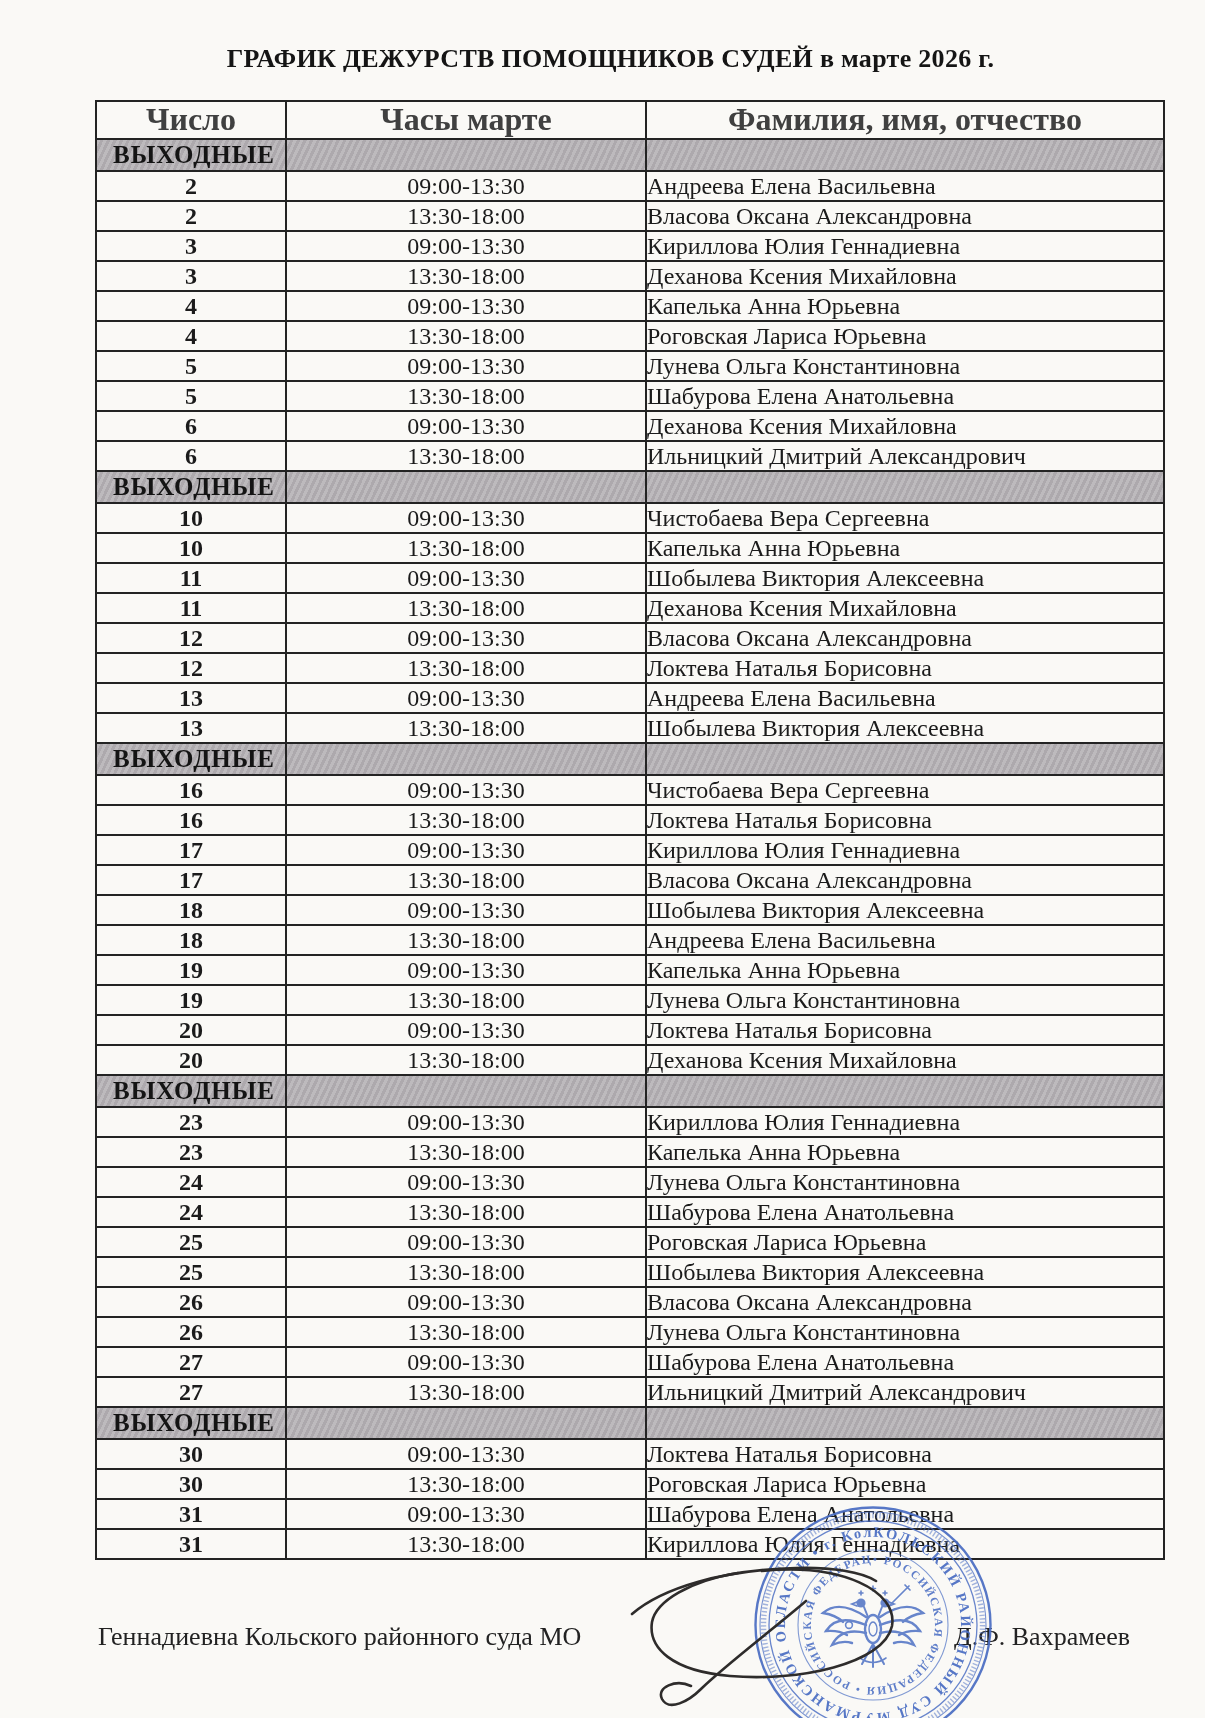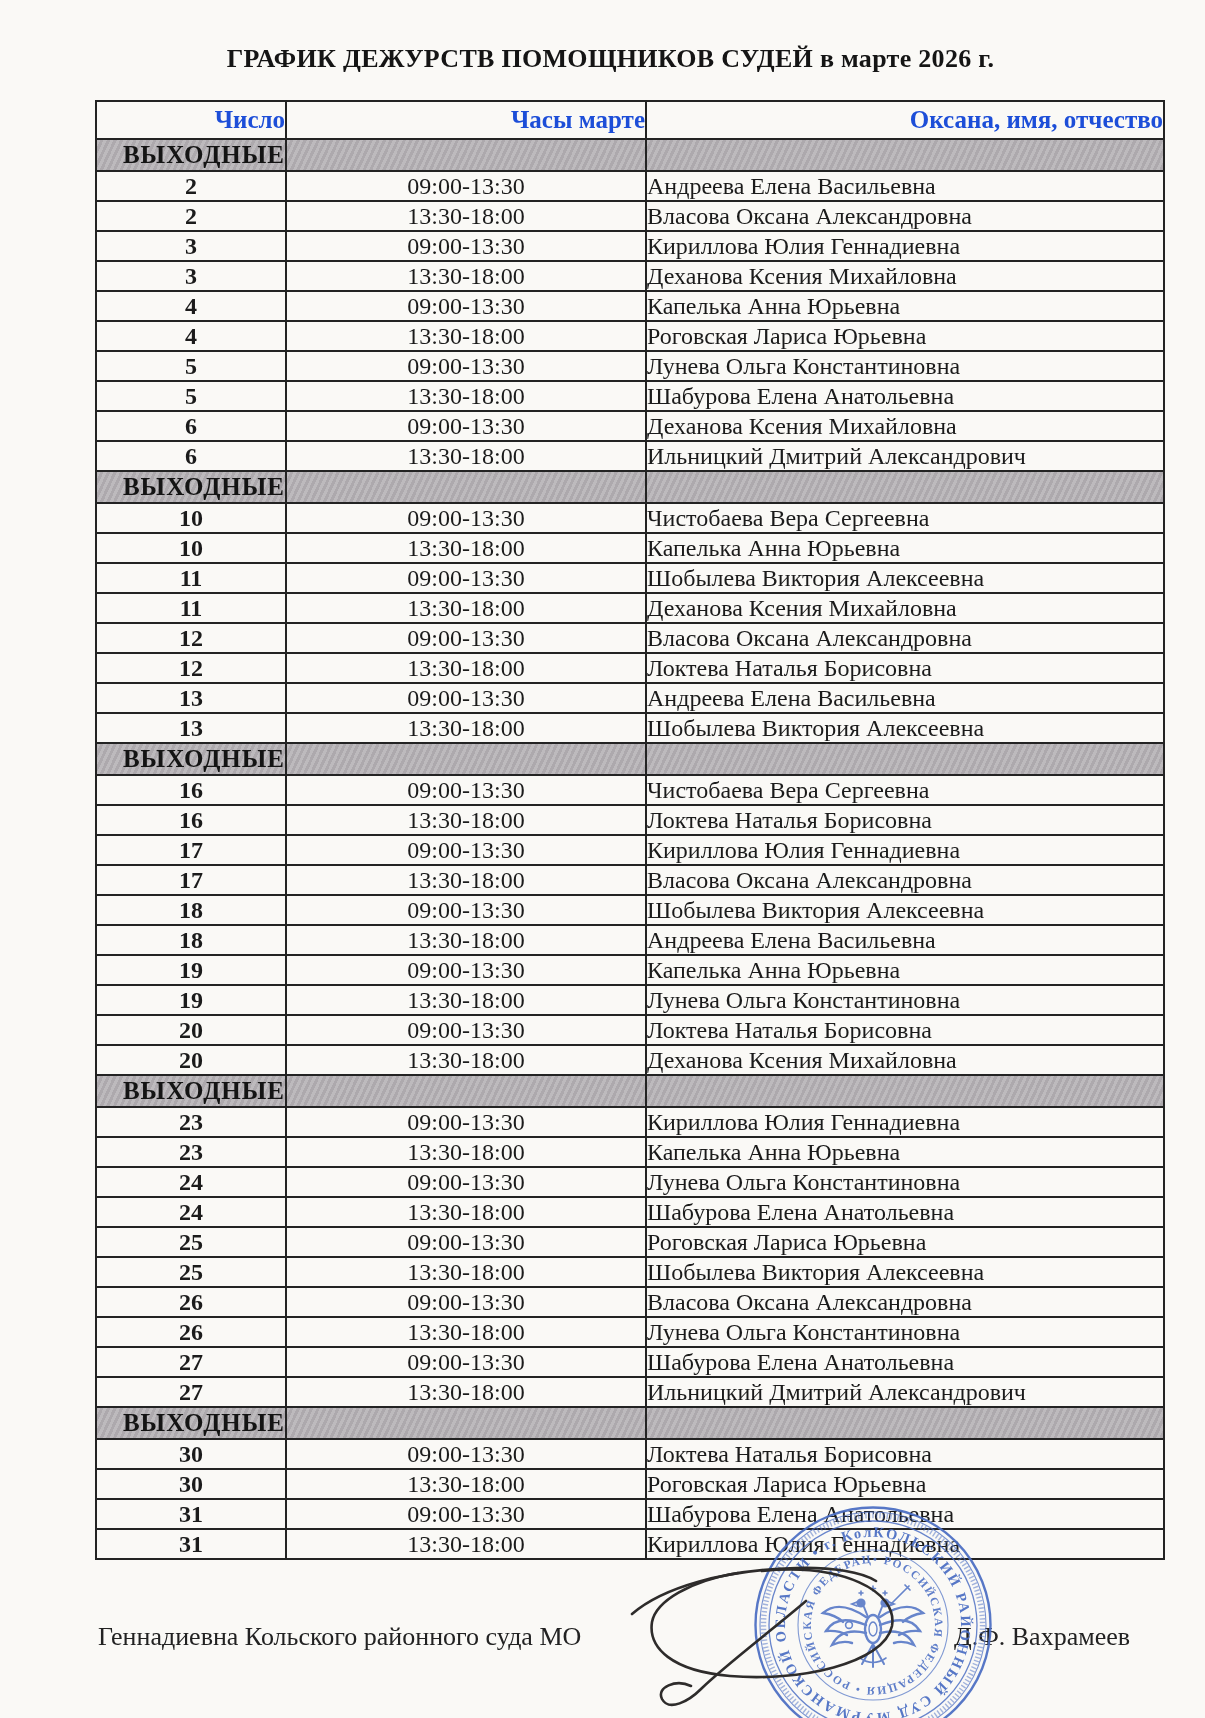--- a/index.html
+++ b/index.html
@@ -26,35 +26,35 @@
   table.schedule col.c-date{width:190px;}
   table.schedule col.c-hours{width:360px;}
   table.schedule col.c-name{width:518px;}
   table.schedule th,table.schedule td{
     border:2px solid #232323;
     padding:0;margin:0;
     font-size:24px;line-height:1.1;
     overflow:hidden;white-space:nowrap;
   }
   table.schedule th{
-    height:36px;font-weight:bold;text-align:right;
-    font-size:25px;color:#1d4ed8;
+    height:36px;font-weight:bold;text-align:center;
+    font-size:32px;color:#404040;
   }
   table.schedule td{height:28px;}
   td.cell-date{font-weight:bold;text-align:center;}
   td.cell-hours{text-align:center;}
   td.cell-name{text-align:left;padding-left:13px;}
   tr.weekend-row td{
     background:
       repeating-linear-gradient(115deg, rgba(255,255,255,.10) 0 3px, rgba(0,0,0,.05) 3px 6px),
       #b6b2b6;
     height:30px;
   }
   tr.weekend-row td.cell-date{
-    text-align:right;padding-left:6px;
+    text-align:center;padding-left:6px;
     font-size:25px;font-weight:bold;letter-spacing:1px;color:#141414;margin-top:37px;
   }
   .footer-line{
     position:absolute;left:98px;top:1622px;width:1046px;
     display:flex;justify-content:space-between;align-items:flex-start;
     font-size:26px;color:#222;
   }
   .footer-right{margin-right:14px;}
   .stamp{position:absolute;left:753px;top:1505px;width:240px;height:240px;opacity:.92;}
   .signature{position:absolute;left:600px;top:1540px;width:340px;height:178px;}
@@ -70,21 +70,21 @@
     <table class="schedule">
       <colgroup>
           <col class="c-date">
           <col class="c-hours">
           <col class="c-name">
         </colgroup>
       <thead>
         <tr>
           <th>Число</th>
           <th>Часы марте</th>
-          <th>Оксана, имя, отчество</th>
+          <th>Фамилия, имя, отчество</th>
         </tr>
       </thead>
       <tbody id="schedule-body">
     <tr class="weekend-row">
       <td class="cell-date">ВЫХОДНЫЕ</td>
       <td class="cell-hours"></td>
       <td class="cell-name"></td>
     </tr>
 
     <tr class="duty-row">

